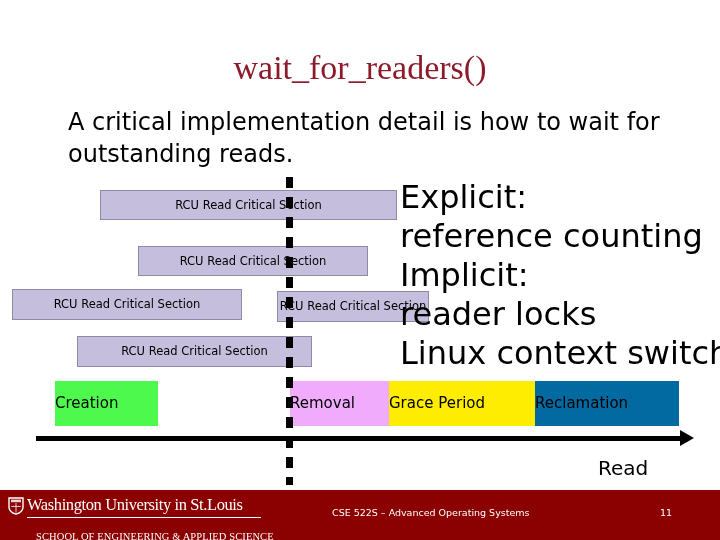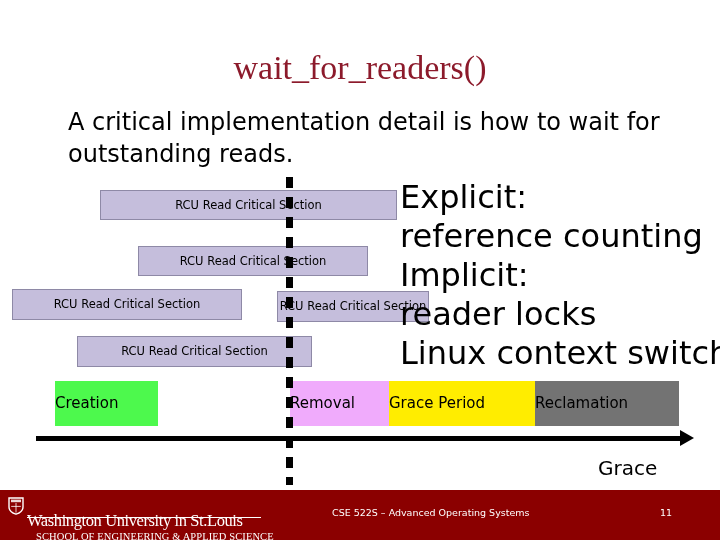--- a/index.html
+++ b/index.html
@@ -170,21 +170,20 @@
   #wustl-name {
     position: absolute;
     left: 21px;
     top: 1px;
     font-family: "Liberation Serif", "DejaVu Serif", serif;
     font-size: 16.5px;
     line-height: 22px;
     color: #ffffff;
     letter-spacing: -0.4px;
     white-space: nowrap;
-    margin-top: 16px;
   }
   #wustl-rule {
     position: absolute;
     left: 21px;
     top: 24px;
     width: 234px;
     height: 1px;
     background: #ffffff;
   }
   #wustl-school {
@@ -244,26 +243,26 @@
         <div>reference counting</div>
         <div>Implicit:</div>
         <div>reader locks</div>
         <div>Linux context switch</div>
       </div>
 
     <div id="phase-bars">
         <div class="phase" style="left: 55px; width: 103px; background: rgb(77, 249, 77);">Creation</div>
         <div class="phase" style="left: 290px; width: 99px; background: #f0abfc;">Removal</div>
         <div class="phase" style="left: 389px; width: 146px; background: rgb(255, 237, 0);">Grace Period</div>
-        <div class="phase" style="left: 535px; width: 144px; background: #737373;">Reclamation</div>
+        <div class="phase" style="left: 535px; width: 144px; background: #0369a1;">Reclamation</div>
       </div>
 
     <div id="axis-line"></div>
     <div id="axis-arrowhead"></div>
-    <div id="time-label">Grace</div>
+    <div id="time-label">Read</div>
 
     <div id="grace-divider"></div>
 
   </div>
 
   <div id="footer">
     <div id="wustl-logo">
       <svg id="shield" viewBox="0 0 16 18">
         <path d="M1 1 H15 V10 Q15 15 8 17.2 Q1 15 1 10 Z" fill="#8b0000" stroke="#ffffff" stroke-width="1.4"></path>
         <path d="M3 2.6 H13 V5.2 H3 Z" fill="#ffffff" opacity="0.85"></path>

